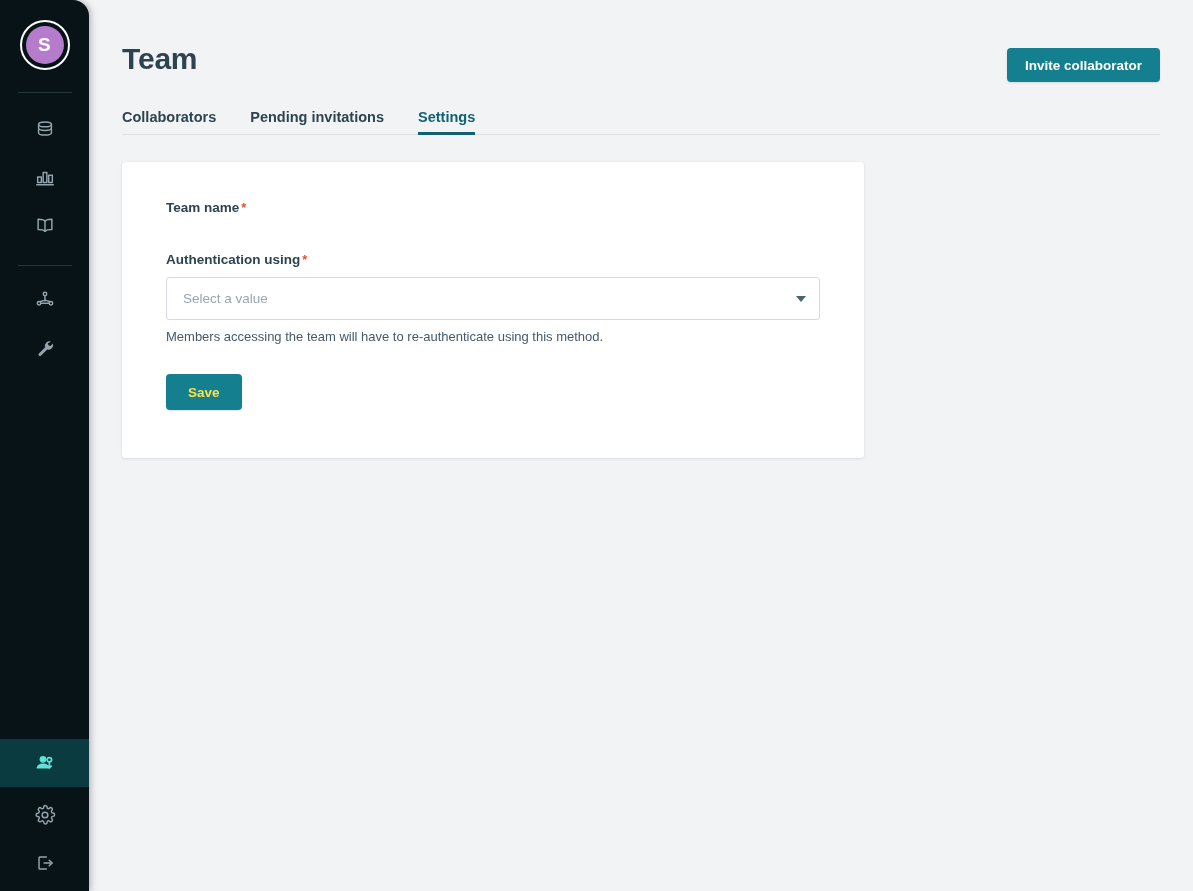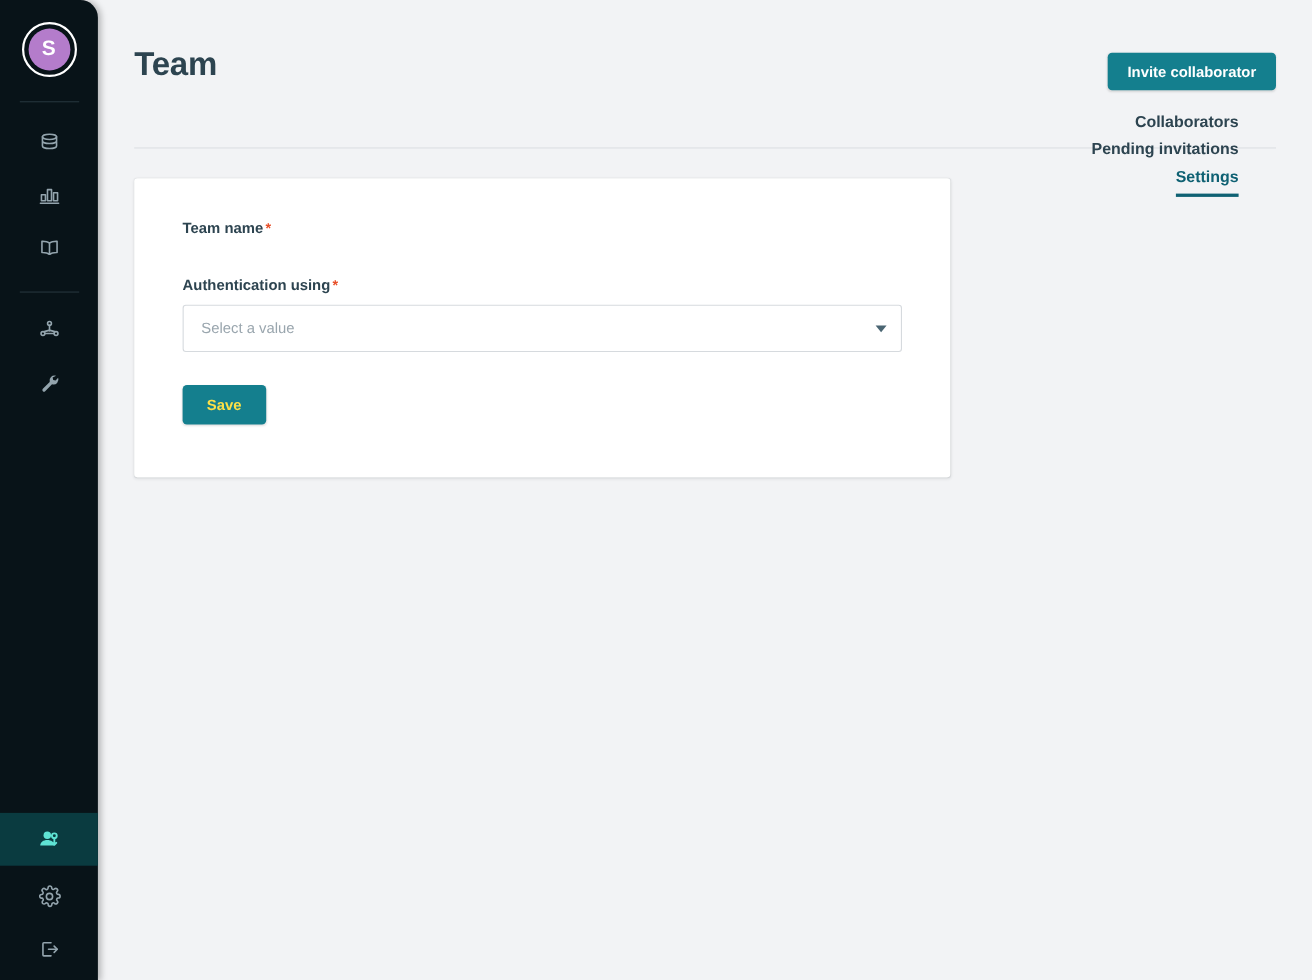--- a/index.html
+++ b/index.html
@@ -85,21 +85,20 @@
     font-family: "Liberation Sans", sans-serif;
     white-space: nowrap;
   }
 
   .tabs {
     margin-top: 21px;
     display: flex; align-items: flex-end;
     border-bottom: 1px solid #dcdfe3;
     height: 32px;
     position: relative;
-    flex-direction: column;
   }
   .tab {
     font-size: 14.5px; font-weight: bold; color: #2d4450;
     padding: 0 0 9px 0;
     margin-right: 34px;
     cursor: pointer;
     position: relative;
     background: none; border: none;
     font-family: "Liberation Sans", sans-serif;
   }
@@ -309,19 +308,20 @@
       <div class="field">
         <label class="field-label">
           <span>Authentication using</span><span class="req">*</span>
         </label>
         <div class="select-wrap">
           <div class="select-box">
             <span class="select-placeholder">Select a value</span>
           </div>
           <span class="caret"></span>
         </div>
+        <div class="helper">Members accessing the team will have to re-authenticate using this method.</div>
       </div>
 
       <button class="save-btn">Save</button>
     </div>
 
   </div>
 </div>
 
 </body></html>

